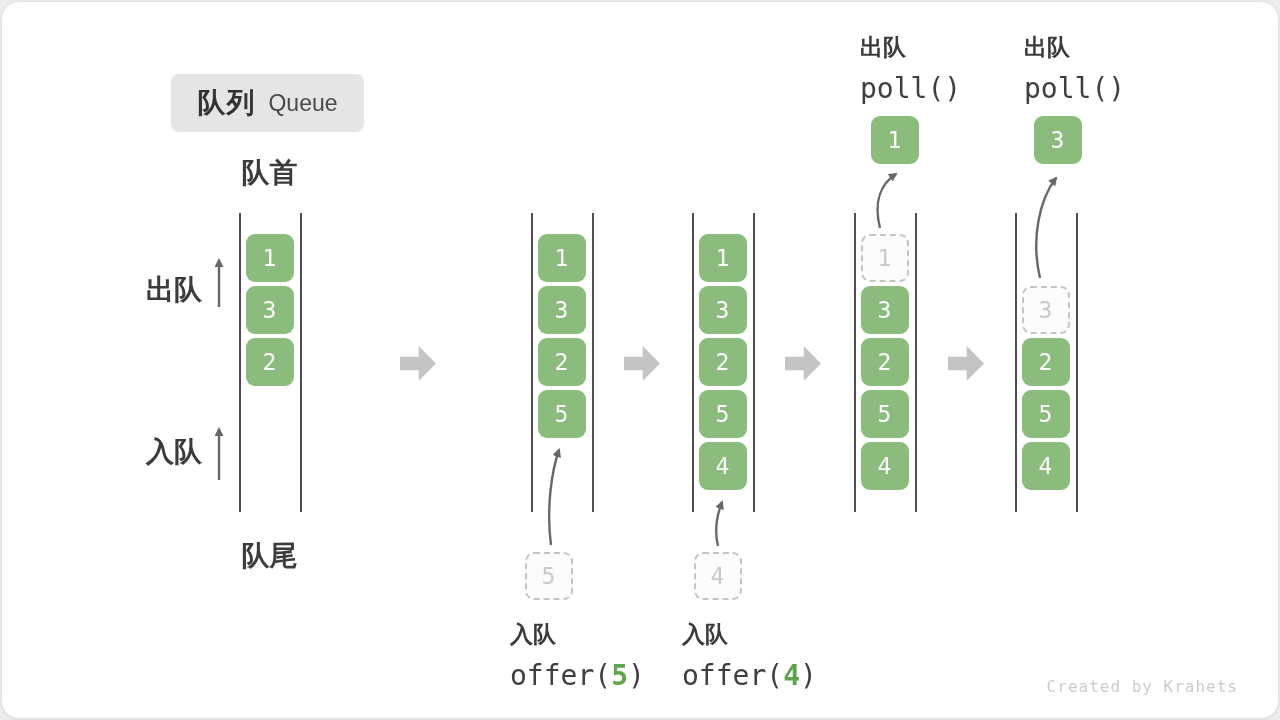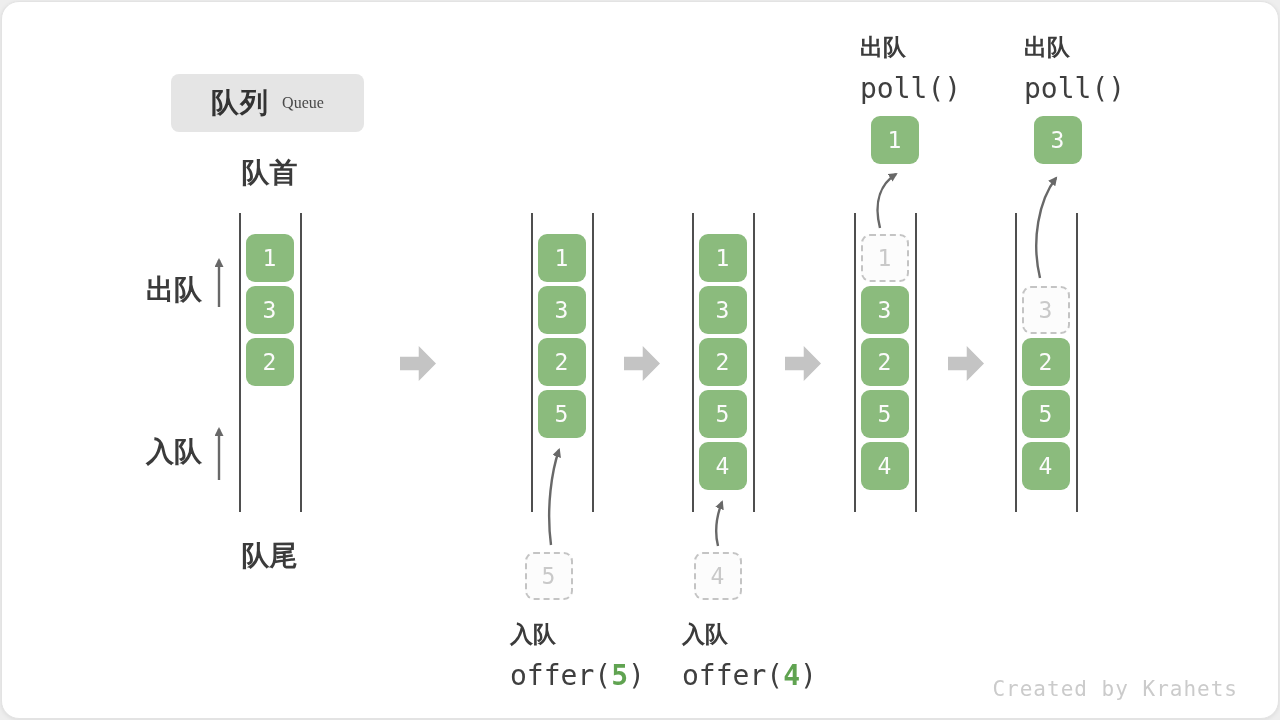--- a/index.html
+++ b/index.html
@@ -29,22 +29,22 @@
     border-radius: 8px;
     display: flex; align-items: center; justify-content: center;
     gap: 13px;
     margin-top: 28px;
   }
   .title-zh {
     font-size: 28px; font-weight: 700; color: #333333;
     letter-spacing: 1px;
   }
   .title-en {
-    font-family: Liberation Serif, serif;
-    font-size: 16px; color: #4a4a4a;
+    font-family: Liberation Sans, sans-serif;
+    font-size: 23px; color: #4a4a4a;
   }
   .cn-label {
     position: absolute;
     font-size: 28px; font-weight: 700;
     color: var(--text-dark);
     white-space: nowrap;
   }
   .label-front { left: 237px; top: 152px; width: 61px; text-align: center; }
   .label-rear  { left: 237px; top: 535px; width: 61px; text-align: center; }
   .label-dequeue { left: 140px; top: 269px; width: 60px; text-align: right; }
@@ -93,21 +93,21 @@
   }
   #arrows-layer {
     position: absolute; left: 0; top: 0;
     width: 1280px; height: 720px;
     pointer-events: none;
   }
   .watermark {
     position: absolute;
     right: 40px; top: 675px;
     font-family: "DejaVu Sans Mono", monospace;
-    font-size: 21px; color: var(--watermark);
+    font-size: 16px; color: var(--watermark);
     letter-spacing: 1px;
   }
 </style>
 </head>
 <body>
 
 <div class="stage">
   <div class="card">
 
     <div class="title-box">

